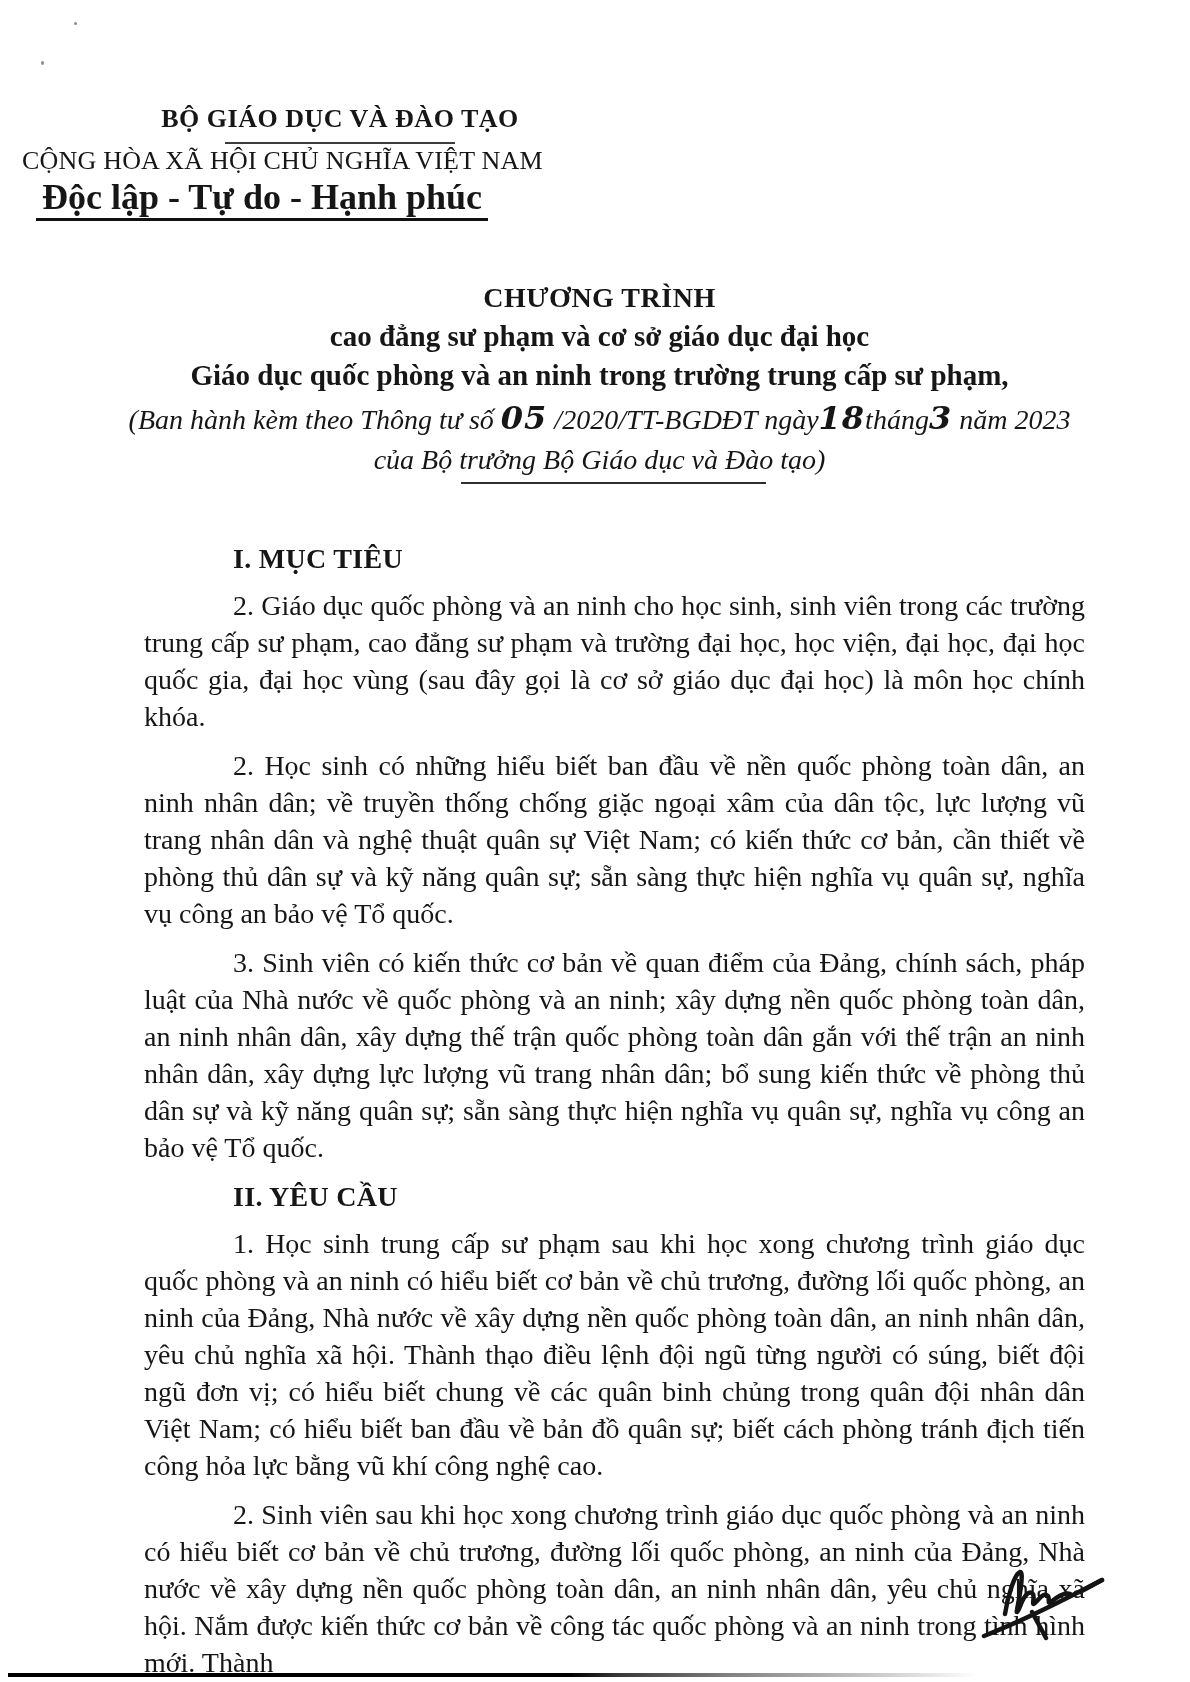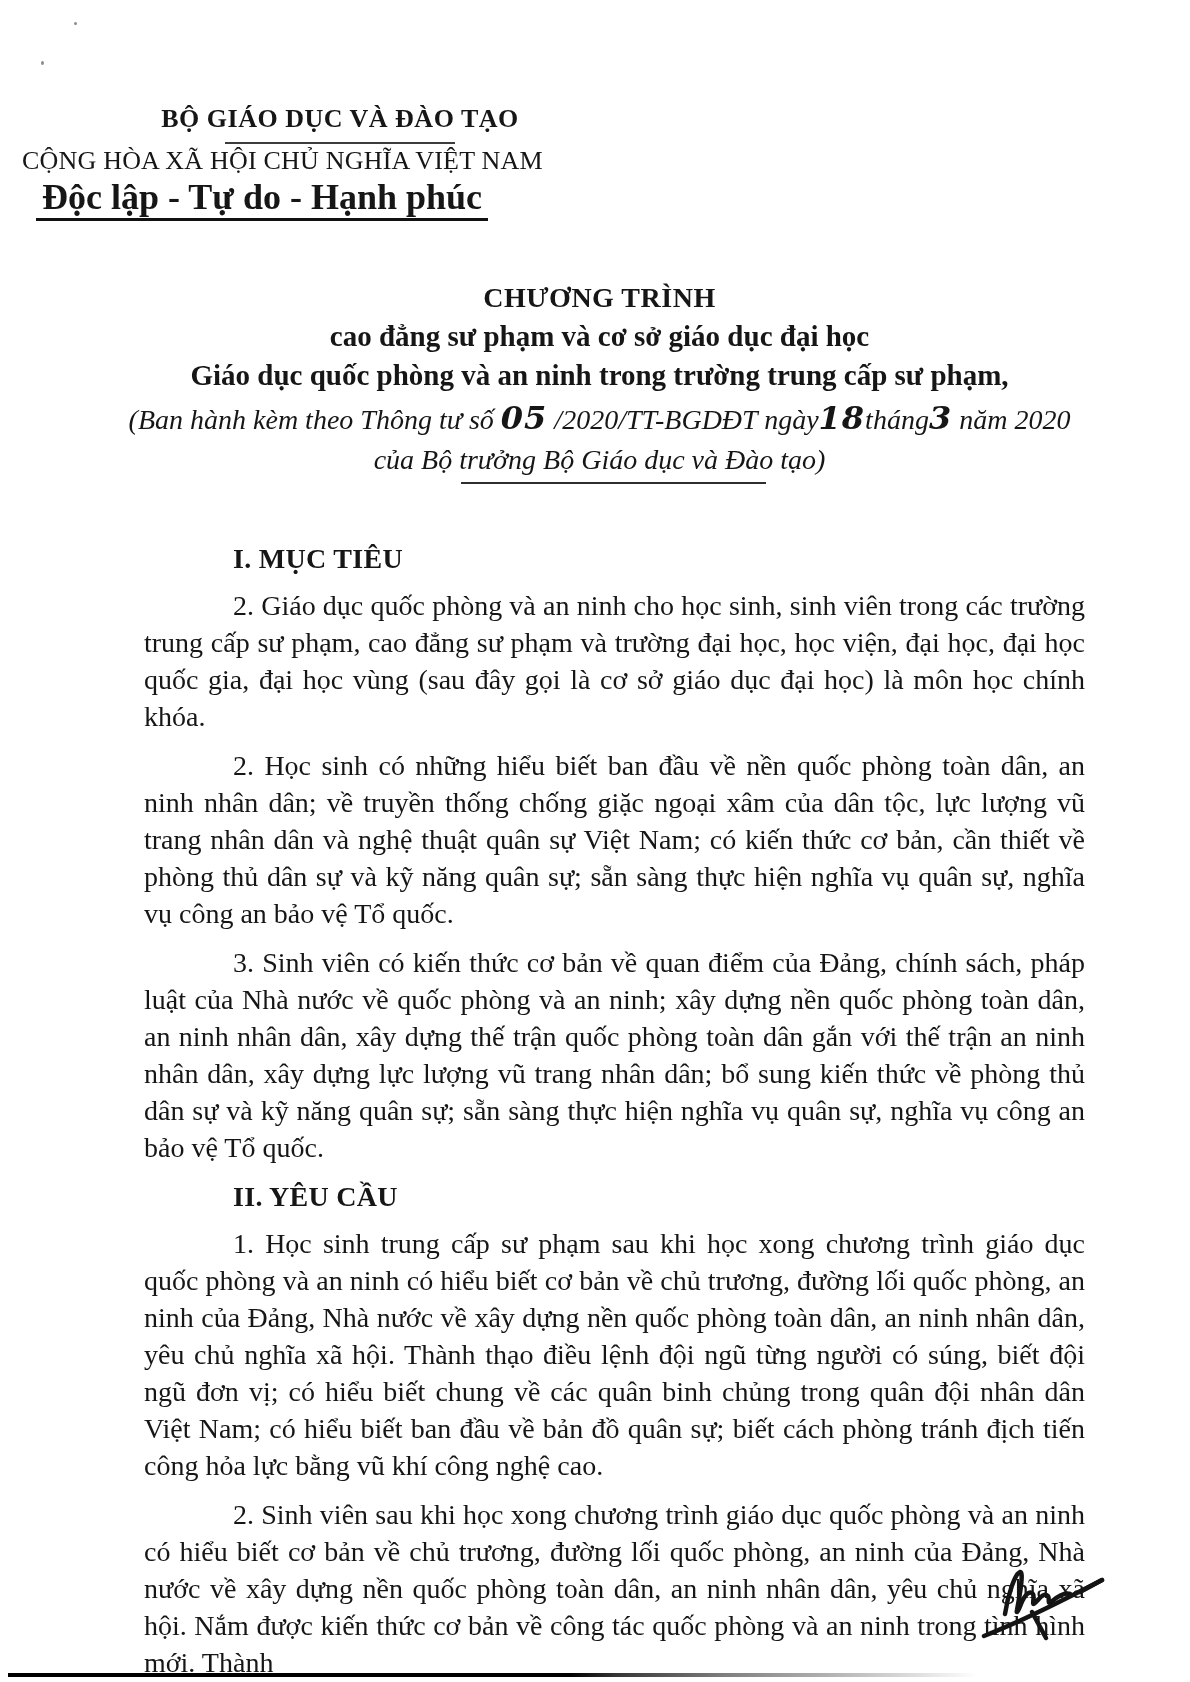--- a/index.html
+++ b/index.html
@@ -171,21 +171,21 @@
       <div class="motto-line1">CỘNG HÒA XÃ HỘI CHỦ NGHĨA VIỆT NAM</div>
       <span class="motto-line2">Độc lập - Tự do - Hạnh phúc</span>
     </div>
   </div>
 
   <div class="title-block">
     <div class="kicker">CHƯƠNG TRÌNH</div>
     <div class="doc-title">cao đẳng sư phạm và cơ sở giáo dục đại học</div>
     <div class="doc-title">Giáo dục quốc phòng và an ninh trong trường trung cấp sư phạm,</div>
     <div class="issuance">
-      <div><span>(Ban hành kèm theo Thông tư số </span><span class="hand">05</span><span> /2020/TT-BGDĐT ngày</span><span class="hand">18</span><span>tháng</span><span class="hand">3</span><span> năm 2020</span></div>
+      <div><span>(Ban hành kèm theo Thông tư số </span><span class="hand">05</span><span> /2020/TT-BGDĐT ngày</span><span class="hand">18</span><span>tháng</span><span class="hand">3</span><span> năm 2023</span></div>
       <div>của Bộ trưởng Bộ Giáo dục và Đào tạo)</div>
     </div>
     <div class="title-separator"></div>
   </div>
 
   <div class="body-text">
 
     <div class="section-heading first">I. MỤC TIÊU</div>
     <p class="para">2. Giáo dục quốc phòng và an ninh cho học sinh, sinh viên trong các trường trung cấp sư phạm, cao đẳng sư phạm và trường đại học, học viện, đại học, đại học quốc gia, đại học vùng (sau đây gọi là cơ sở giáo dục đại học) là môn học chính khóa.</p>
     <p class="para">2. Học sinh có những hiểu biết ban đầu về nền quốc phòng toàn dân, an ninh nhân dân; về truyền thống chống giặc ngoại xâm của dân tộc, lực lượng vũ trang nhân dân và nghệ thuật quân sự Việt Nam; có kiến thức cơ bản, cần thiết về phòng thủ dân sự và kỹ năng quân sự; sẵn sàng thực hiện nghĩa vụ quân sự, nghĩa vụ công an bảo vệ Tổ quốc.</p>

